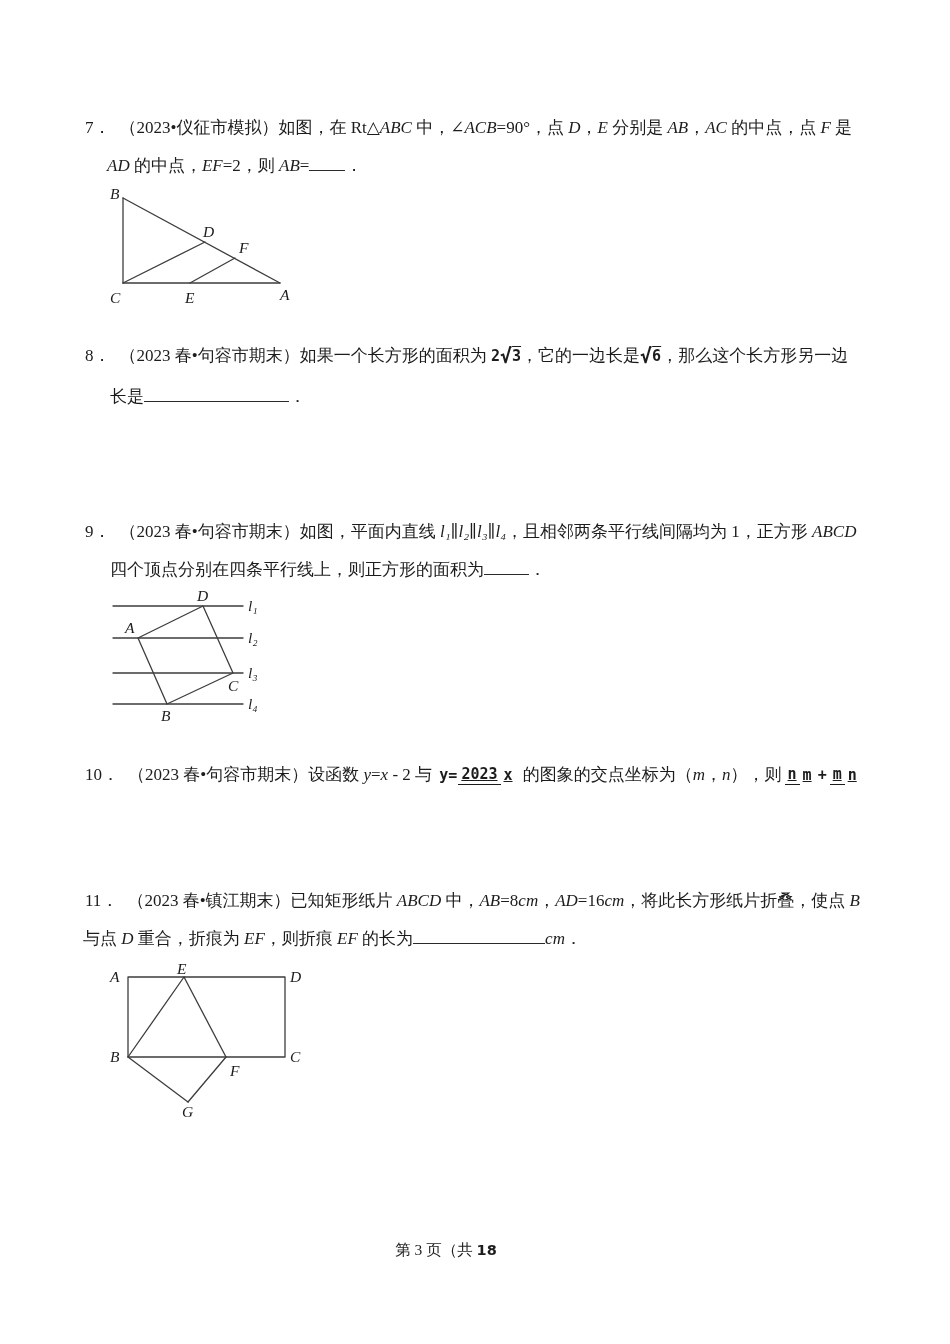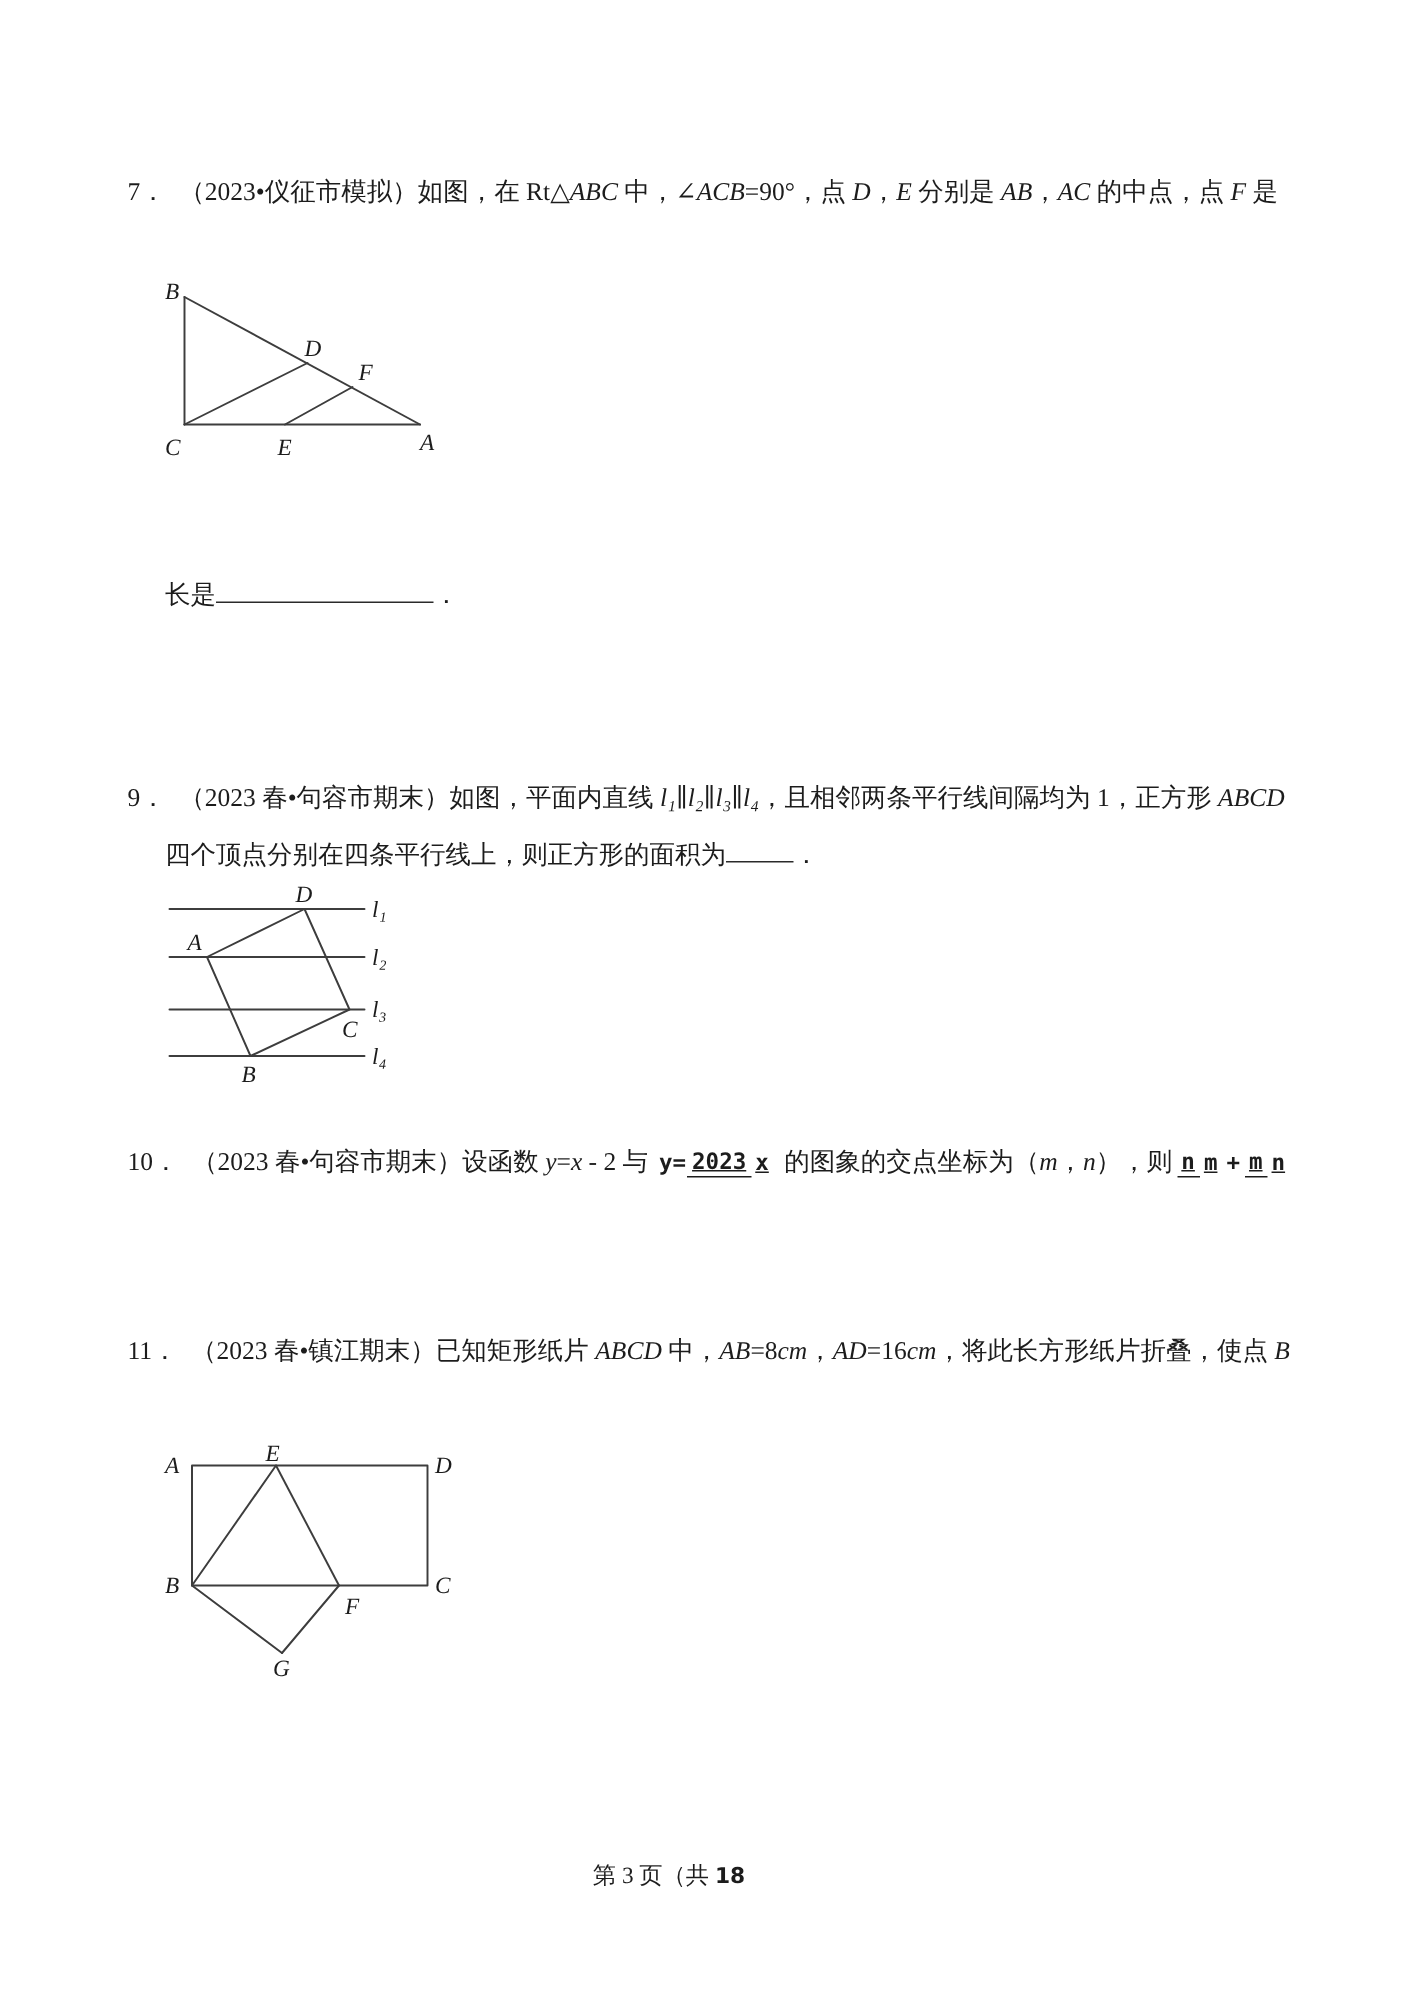--- a/index.html
+++ b/index.html
@@ -29,37 +29,39 @@
   .fig line,.fig polygon,.fig polyline{stroke:#3d3d3d;stroke-width:1.3;fill:none;stroke-linecap:round;stroke-linejoin:round;}
   .footer{position:absolute;left:0;right:0;top:1240px;text-align:center;font-size:15.5px;padding-left:32px;}
   .bnum{font-family:"DejaVu Sans","Liberation Sans",sans-serif;font-weight:bold;font-size:14.5px;}
 </style>
 </head>
 <body>
 
 <div class="page">
 
   <div class="line" style="left:85px;top:116px;"><span class="num">7．</span><span class="cn">（2023•仪征市模拟）如图，在 Rt△</span><span class="it">ABC</span><span class="cn"> 中，∠</span><span class="it">ACB</span><span class="cn">=90°，点 </span><span class="it">D</span><span class="cn">，</span><span class="it">E</span><span class="cn"> 分别是 </span><span class="it">AB</span><span class="cn">，</span><span class="it">AC</span><span class="cn"> 的中点，点 </span><span class="it">F</span><span class="cn"> 是</span></div>
+  <div class="line" style="left:107px;top:153px;"><span class="it">AD</span><span class="cn"> 的中点，</span><span class="it">EF</span><span class="cn">=2，则 </span><span class="it">AB</span><span class="cn">=</span><span class="blank" style="width: 36px;"></span><span class="cn">．</span></div>
 
   <svg class="fig" style="left:100px;top:183px;" width="200" height="128">
     <g>
       <line x1="23" y1="15" x2="23" y2="100"></line>
       <line x1="23" y1="100" x2="180" y2="100"></line>
       <line x1="23" y1="15" x2="180" y2="100"></line>
       <line x1="23" y1="100" x2="105" y2="59"></line>
       <line x1="90" y1="100" x2="135" y2="75"></line>
     </g>
     <text x="10" y="16">B</text>
     <text x="10" y="120">C</text>
     <text x="180" y="117">A</text>
     <text x="103" y="54">D</text>
     <text x="139" y="70">F</text>
     <text x="85" y="120">E</text>
   </svg>
 
+  <div class="line" style="left:85px;top:344px;"><span class="num">8．</span><span class="cn">（2023 春•句容市期末）如果一个长方形的面积为 </span><span class="rad"><span>2</span><span class="radsign">√</span><span class="radv">3</span></span><span class="cn">，它的一边长是</span><span class="rad"><span class="radsign">√</span><span class="radv">6</span></span><span class="cn">，那么这个长方形另一边</span></div>
   <div class="line" style="left:110px;top:384px;"><span class="cn">长是</span><span class="blank" style="width: 145px;"></span><span class="cn">．</span></div>
 
   <div class="line" style="left:85px;top:520px;"><span class="num">9．</span><span class="cn">（2023 春•句容市期末）如图，平面内直线 </span><span class="it">l₁∥l₂∥l₃∥l₄</span><span class="cn">，且相邻两条平行线间隔均为 1，正方形 </span><span class="it">ABCD</span></div>
   <div class="line" style="left:110px;top:557px;"><span class="cn">四个顶点分别在四条平行线上，则正方形的面积为</span><span class="blank" style="width: 45px;"></span><span class="cn">．</span></div>
 
   <svg class="fig" style="left:105px;top:588px;" width="165" height="140">
     <g>
       <line x1="8" y1="18" x2="138" y2="18"></line>
       <line x1="8" y1="50" x2="138" y2="50"></line>
       <line x1="8" y1="85" x2="138" y2="85"></line>
@@ -72,20 +74,21 @@
     <text x="56" y="133">B</text>
     <text x="143" y="23">l₁</text>
     <text x="143" y="55">l₂</text>
     <text x="143" y="90">l₃</text>
     <text x="143" y="121">l₄</text>
   </svg>
 
   <div class="line flexline" style="left:85px;top:748px;"><span class="num">10．</span><span class="cn">（2023 春•句容市期末）设函数 </span><span class="it">y</span><span class="cn">=</span><span class="it">x</span><span class="cn"> - 2 与 </span><span class="fracwrap"><span class="frac-pre">y=</span><span class="frac"><span class="fnum">2023</span><span class="fden">x</span></span></span><span class="cn"> 的图象的交点坐标为（</span><span class="it">m</span><span class="cn">，</span><span class="it">n</span><span class="cn">），则</span><span class="fracwrap"><span class="frac"><span class="fnum">n</span><span class="fden">m</span></span></span><span class="fplus">+</span><span class="fracwrap"><span class="frac"><span class="fnum">m</span><span class="fden">n</span></span></span><span class="cn">的</span></div>
 
   <div class="line" style="left:85px;top:889px;"><span class="num">11．</span><span class="cn">（2023 春•镇江期末）已知矩形纸片 </span><span class="it">ABCD</span><span class="cn"> 中，</span><span class="it">AB</span><span class="cn">=8</span><span class="it">cm</span><span class="cn">，</span><span class="it">AD</span><span class="cn">=16</span><span class="it">cm</span><span class="cn">，将此长方形纸片折叠，使点 </span><span class="it">B</span></div>
+  <div class="line" style="left:83px;top:926px;"><span class="cn">与点 </span><span class="it">D</span><span class="cn"> 重合，折痕为 </span><span class="it">EF</span><span class="cn">，则折痕 </span><span class="it">EF</span><span class="cn"> 的长为</span><span class="blank" style="width: 132px;"></span><span class="it">cm</span><span class="cn">．</span></div>
 
   <svg class="fig" style="left:108px;top:960px;" width="210" height="165">
     <g>
       <polygon points="20,17 177,17 177,97 20,97"></polygon>
       <line x1="20" y1="97" x2="76" y2="17"></line>
       <line x1="76" y1="17" x2="118" y2="97"></line>
       <line x1="20" y1="97" x2="80" y2="142"></line>
       <line x1="80" y1="142" x2="118" y2="97"></line>
     </g>
     <text x="2" y="22">A</text>

